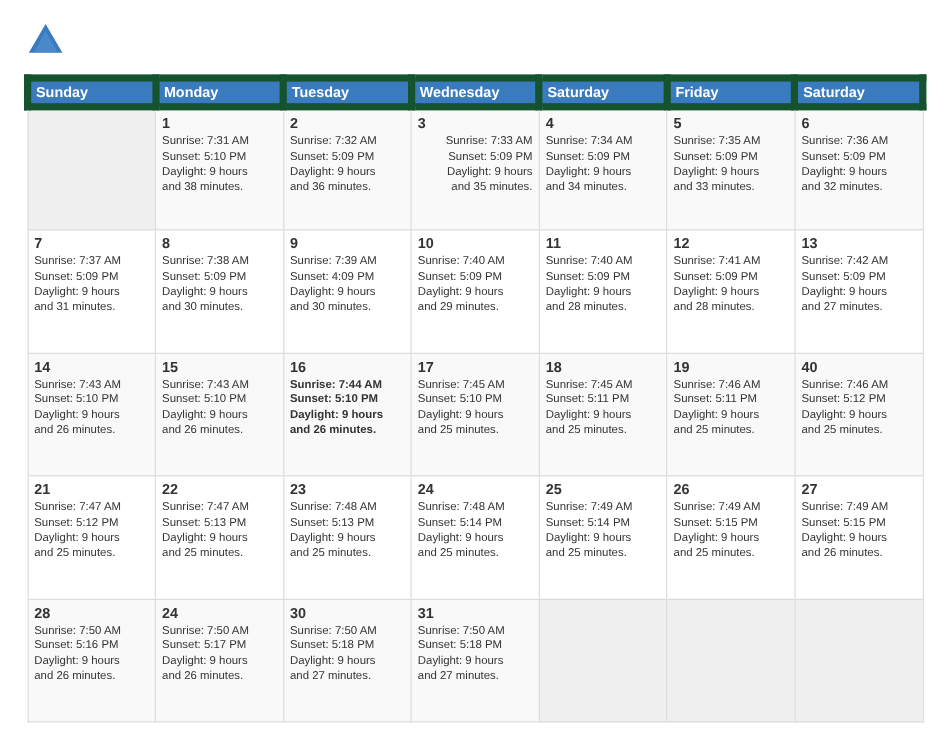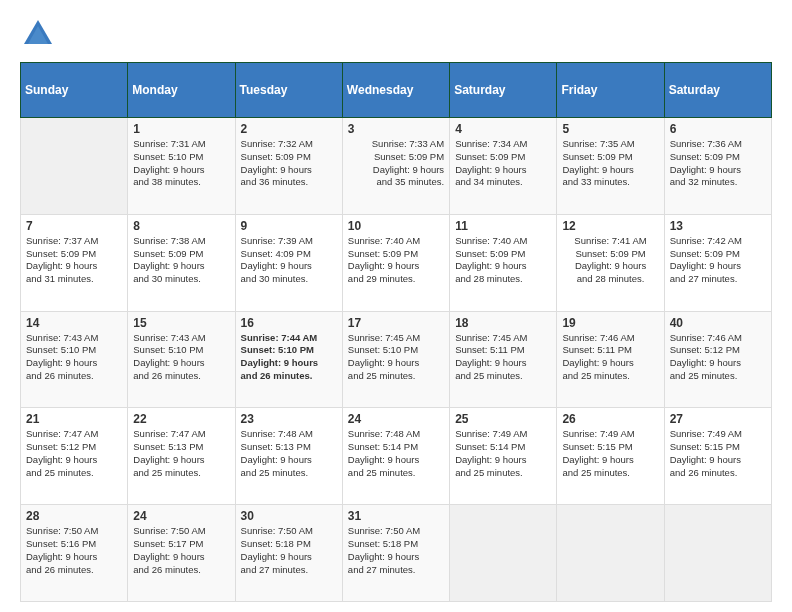--- a/index.html
+++ b/index.html
@@ -67,23 +67,23 @@
     table {
       width: 100%;
       border-collapse: collapse;
       flex: 1;
     }
     thead tr th {
       background: #3a7abf;
       color: #fff;
       font-size: 12px;
       font-weight: bold;
-      padding: 20px 4px;
+      padding: 2px 4px;
       text-align: left;
-      border: 1px solid #14532d;
+      border: 6px solid #14532d;
     }
     tbody tr {
       border: 1px solid #ddd;
     }
     tbody tr:nth-child(odd) {
       background: #f9f9f9;
     }
     tbody tr:nth-child(even) {
       background: #fff;
     }
@@ -221,21 +221,21 @@
             </td>
             <td>
               <span class="day-number">11</span>
               <div class="day-info" style="white-space: pre-line;">Sunrise: 7:40 AM
 Sunset: 5:09 PM
 Daylight: 9 hours
 and 28 minutes.</div>
             </td>
             <td>
               <span class="day-number">12</span>
-              <div class="day-info" style="white-space: pre-line; text-align: center;">Sunrise: 7:41 AM
+              <div class="day-info" style="white-space: pre-line;">Sunrise: 7:41 AM
 Sunset: 5:09 PM
 Daylight: 9 hours
 and 28 minutes.</div>
             </td>
             <td>
               <span class="day-number">13</span>
               <div class="day-info" style="white-space: pre-line;">Sunrise: 7:42 AM
 Sunset: 5:09 PM
 Daylight: 9 hours
 and 27 minutes.</div>

